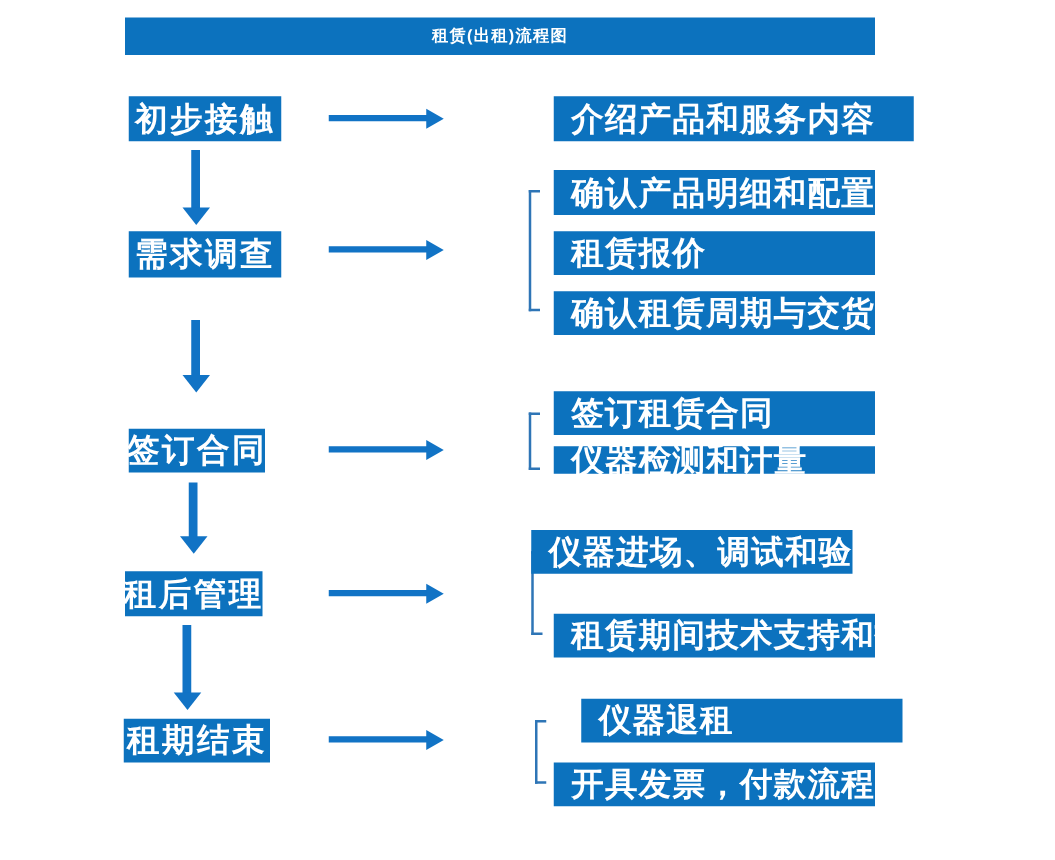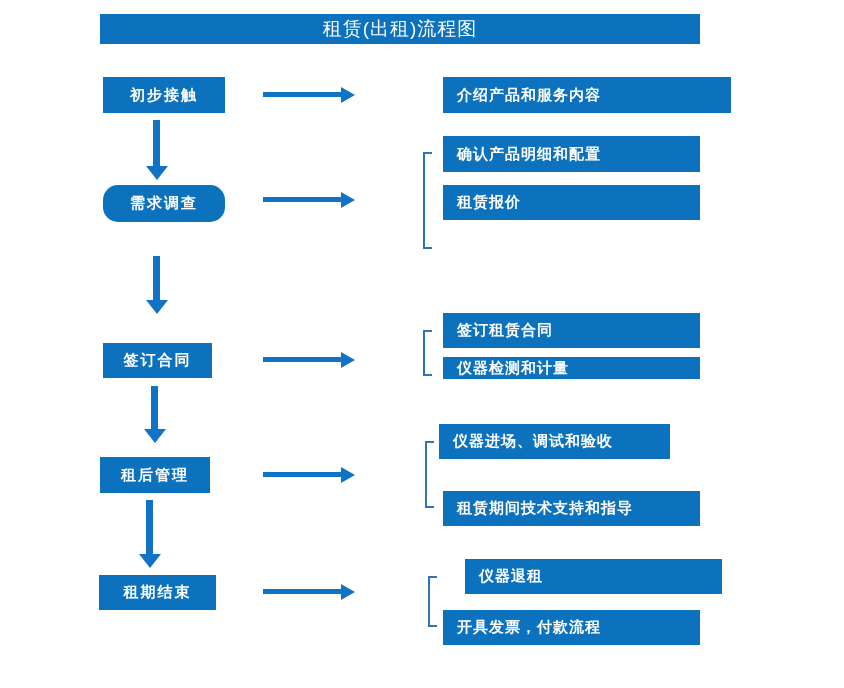--- a/index.html
+++ b/index.html
@@ -13,33 +13,33 @@
     height: 688px;
     background: var(--c-background, #ffffff);
     font-family: "Liberation Sans", "DejaVu Sans", sans-serif;
     overflow: hidden;
   }
   .title-bar {
     position: absolute;
     left: 100px; top: 14px; width: 600px; height: 30px;
     background: var(--c-primary, #0c72be);
     color: var(--c-text_on_primary, #ffffff);
-    font-weight: normal;
-    font-size: 19px;
+    font-weight: bold;
+    font-size: 13px;
     display: flex;
     align-items: center;
     justify-content: center;
     letter-spacing: 1px;
   }
   .box {
     position: absolute;
     background: var(--c-primary, #0c72be);
     color: var(--c-text_on_primary, #ffffff);
     font-weight: bold;
-    font-size: 15px;
+    font-size: 26px;
     display: flex;
     align-items: center;
     box-sizing: border-box;
     white-space: nowrap;
   }
   .stage { justify-content: center; letter-spacing: 2px; }
   .detail { justify-content: flex-start; padding-left: 14px; letter-spacing: 1px; }
 
   
   .h-arrow { position: absolute; height: 16px; }
@@ -89,21 +89,21 @@
 </head>
 <body>
 
 <div class="canvas">
 
   <div class="title-bar">
     <span>租赁(出租)流程图</span>
   </div>
 
   <div class="box stage" style="left:103px; top:77px;  width:122px; height:36px;">初步接触</div>
-  <div class="box stage" style="left:103px; top:185px; width:122px; height:37px;border-radius:15px;">需求调查</div>
+  <div class="box stage" style="left:103px; top:185px; width:122px; height:37px;">需求调查</div>
   <div class="box stage" style="left:103px; top:343px; width:109px; height:35px;">签订合同</div>
   <div class="box stage" style="left:100px; top:457px; width:110px; height:36px;">租后管理</div>
   <div class="box stage" style="left:99px;  top:575px; width:117px; height:35px;">租期结束</div>
 
   <div class="v-arrow" style="left:146px; top:120px; height:60px;"></div>
   <div class="v-arrow" style="left:146px; top:256px; height:58px;"></div>
   <div class="v-arrow" style="left:144px; top:386px; height:57px;"></div>
   <div class="v-arrow" style="left:139px; top:500px; height:68px;"></div>
 
   <div class="h-arrow" style="left:263px; top:87px;  width:92px;"></div>
@@ -114,23 +114,24 @@
 
   <div class="bracket" style="left:423px; top:152px; height:97px;"></div>
   <div class="bracket" style="left:423px; top:330px; height:46px;"></div>
   <div class="bracket" style="left:425px; top:441px; height:67px;"></div>
   <div class="bracket" style="left:428px; top:576px; height:51px;"></div>
 
   <div class="box detail" style="left:443px; top:77px;  width:288px; height:36px;">介绍产品和服务内容</div>
 
   <div class="box detail" style="left:443px; top:185px; width:257px; height:35px;">租赁报价</div>
   <div class="box detail" style="left:443px; top:136px; width:257px; height:36px;">确认产品明细和配置</div>
+  <div class="box detail" style="left:443px; top:233px; width:257px; height:35px;">确认租赁周期与交货时间</div>
 
   <div class="box detail" style="left:443px; top:313px; width:257px; height:35px;">签订租赁合同</div>
   <div class="box detail" style="left:443px; top:357px; width:257px; height:22px;">仪器检测和计量</div>
 
-  <div class="box detail" style="left:439px; top:424px; width:231px; height:35px;">仪器进场、调试和验收</div>
+  <div class="box detail" style="left:425px; top:424px; width:257px; height:35px;">仪器进场、调试和验收</div>
   <div class="box detail" style="left:443px; top:491px; width:257px; height:35px;">租赁期间技术支持和指导</div>
 
   <div class="box detail" style="left:465px; top:559px; width:257px; height:35px;">仪器退租</div>
   <div class="box detail" style="left:443px; top:610px; width:257px; height:35px;">开具发票，付款流程</div>
 
 </div>
 
 </body></html>

